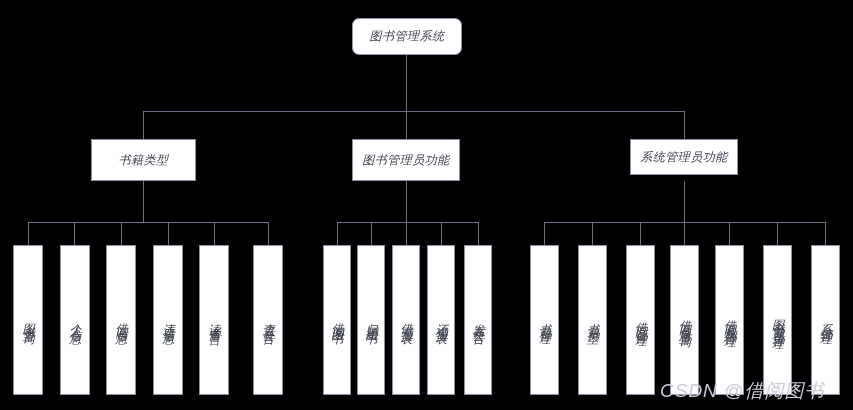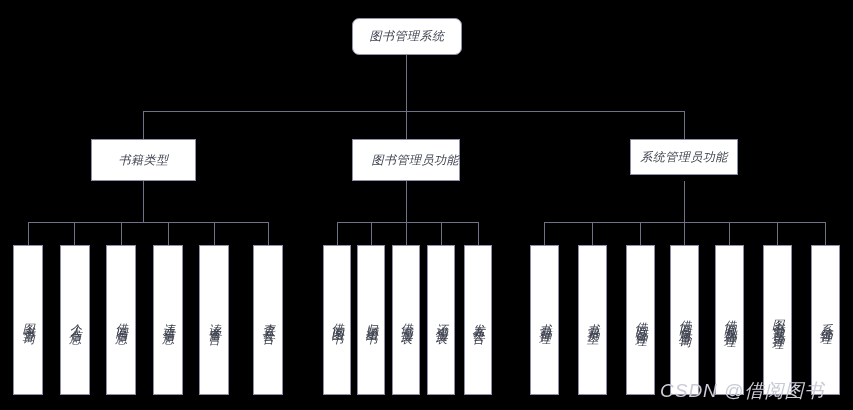--- a/index.html
+++ b/index.html
@@ -84,21 +84,21 @@
 
   <div class="line h" style="left:143px; top:111px; width:541px;"></div>
 
   <div class="line v" style="left:143px; top:111px; height:28px;"></div>
   <div class="line v" style="left:406px; top:111px; height:28px;"></div>
   <div class="line v" style="left:684px; top:111px; height:28px;"></div>
 
   <div class="node" style="left:91px; top:139px; width:105px; height:42px;">
     <span class="node-label">书籍类型</span>
   </div>
-  <div class="node" style="left:352px; top:139px; width:108px; height:42px;justify-content:flex-end;">
+  <div class="node" style="left:352px; top:139px; width:108px; height:42px;">
     <span class="node-label">图书管理员功能</span>
   </div>
   <div class="node" style="left:630px; top:139px; width:108px; height:36px;">
     <span class="node-label">系统管理员功能</span>
   </div>
 
   <div class="line v" style="left:143px; top:181px; height:41px;"></div>
   <div class="line h" style="left:28px; top:222px; width:240px;"></div>
   <div class="line v" style="left:28px; top:222px; height:23px;"></div>
   <div class="line v" style="left:74px; top:222px; height:23px;"></div>

